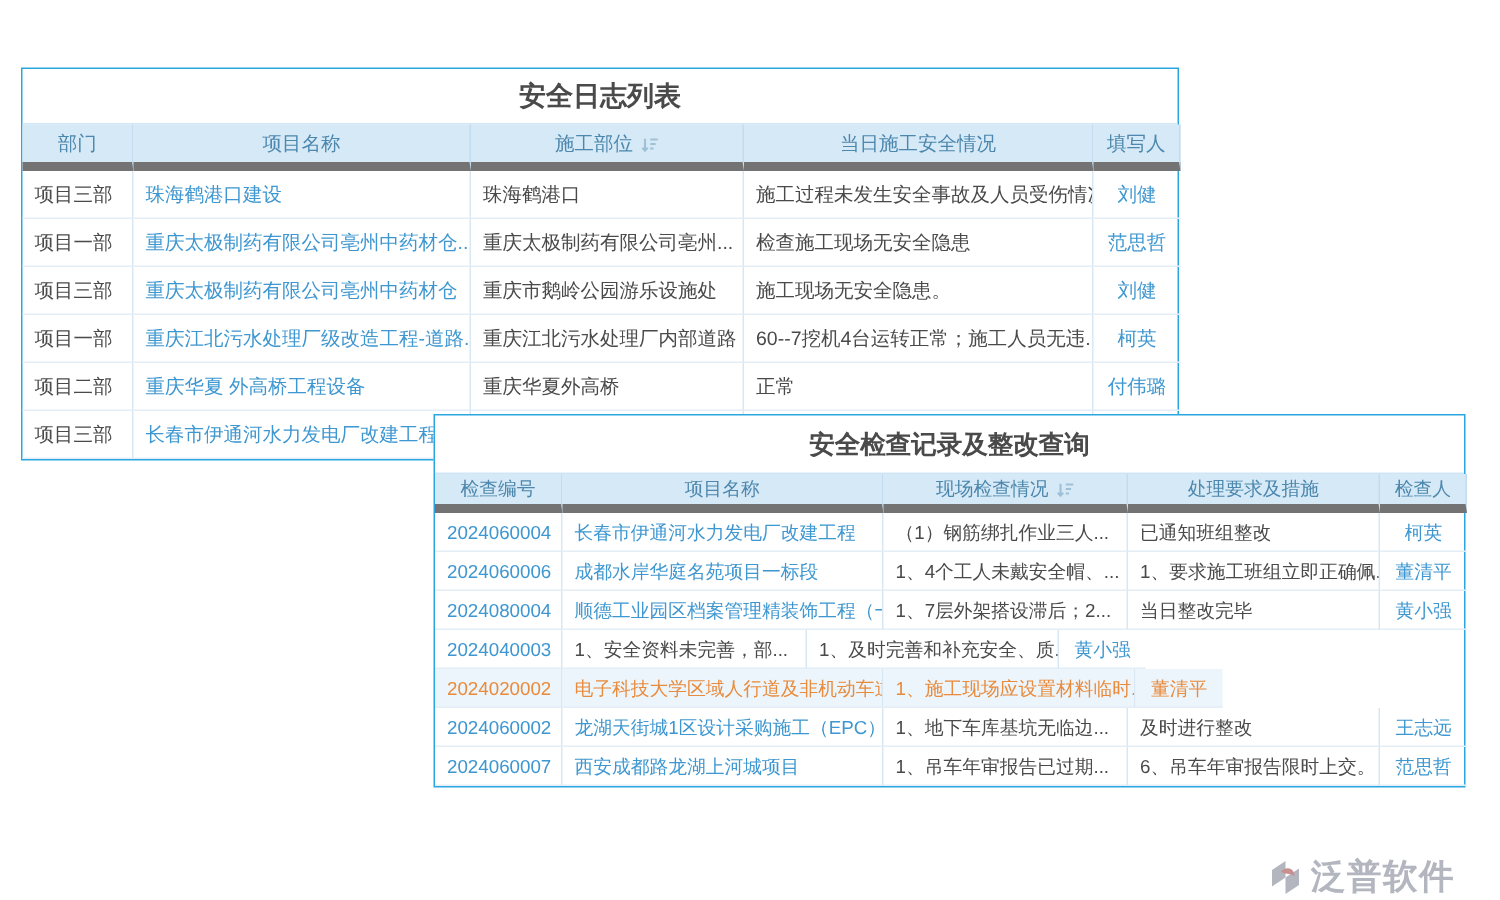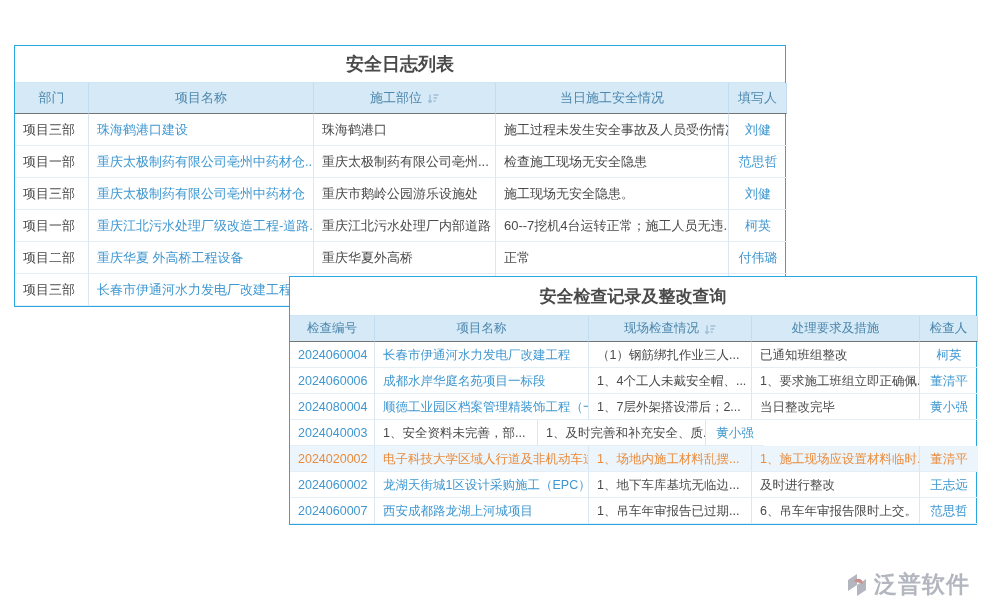--- a/index.html
+++ b/index.html
@@ -6,21 +6,21 @@
   html,body { width:1000px; height:600px; background:#ffffff; overflow:hidden;
               font-family:"Liberation Sans","DejaVu Sans",sans-serif; }
   .panel { position:absolute; background:#ffffff; border:1px solid #2aa7e0; }
   .panel-title { text-align:center; font-weight:bold; color:#4a4a4a;
                  border-bottom:1px solid #cfe6f6; white-space:nowrap; overflow:hidden; }
   .trow { display:flex; width:100%; }
   .cell { flex:none; border-right:1px solid #d9e7f3; border-bottom:1px solid #e4eef7;
           white-space:nowrap; overflow:hidden; padding:0 8px; }
   .cell:last-child { border-right:none; }
   .hrow .cell { background:#d5e9f7; color:#4d87ad; text-align:center;
-                border-right:1px solid #c3dcef; border-bottom:1px solid #737373;
+                border-right:1px solid #c3dcef; border-bottom:6px solid #737373;
                 display:flex; align-items:center; justify-content:center; gap:5px; }
   .link { color:#3e97d1; }
   .plain { color:#4a4a4a; }
   .center { text-align:center; }
   
   #log-panel { left:14px; top:45px; width:772px; }
   #log-panel .panel-title { height:37px; line-height:37px; font-size:18px; }
   #log-panel .hrow .cell { height:31px; font-size:13px; }
   #log-panel .drow .cell { height:32px; line-height:32px; font-size:13px; }
   #log-panel .c1 { width:74px; }
@@ -160,21 +160,20 @@
   </div>
   <div class="trow drow">
     <div class="cell c1 link center">2024040003</div>
     <div class="cell c3 plain">1、安全资料未完善，部...</div>
     <div class="cell c4 plain">1、及时完善和补充安全、质...</div>
     <div class="cell c5 link center">黄小强</div>
   </div>
   <div class="trow drow hl">
     <div class="cell c1 link center">2024020002</div>
     <div class="cell c2 link">电子科技大学区域人行道及非机动车道工程</div>
-    <div class="cell c3 plain">1、场地内施工材料乱摆...</div>
     <div class="cell c4 plain">1、施工现场应设置材料临时...</div>
     <div class="cell c5 link center">董清平</div>
   </div>
   <div class="trow drow">
     <div class="cell c1 link center">2024060002</div>
     <div class="cell c2 link">龙湖天街城1区设计采购施工（EPC）总承</div>
     <div class="cell c3 plain">1、地下车库基坑无临边...</div>
     <div class="cell c4 plain">及时进行整改</div>
     <div class="cell c5 link center">王志远</div>
   </div>

